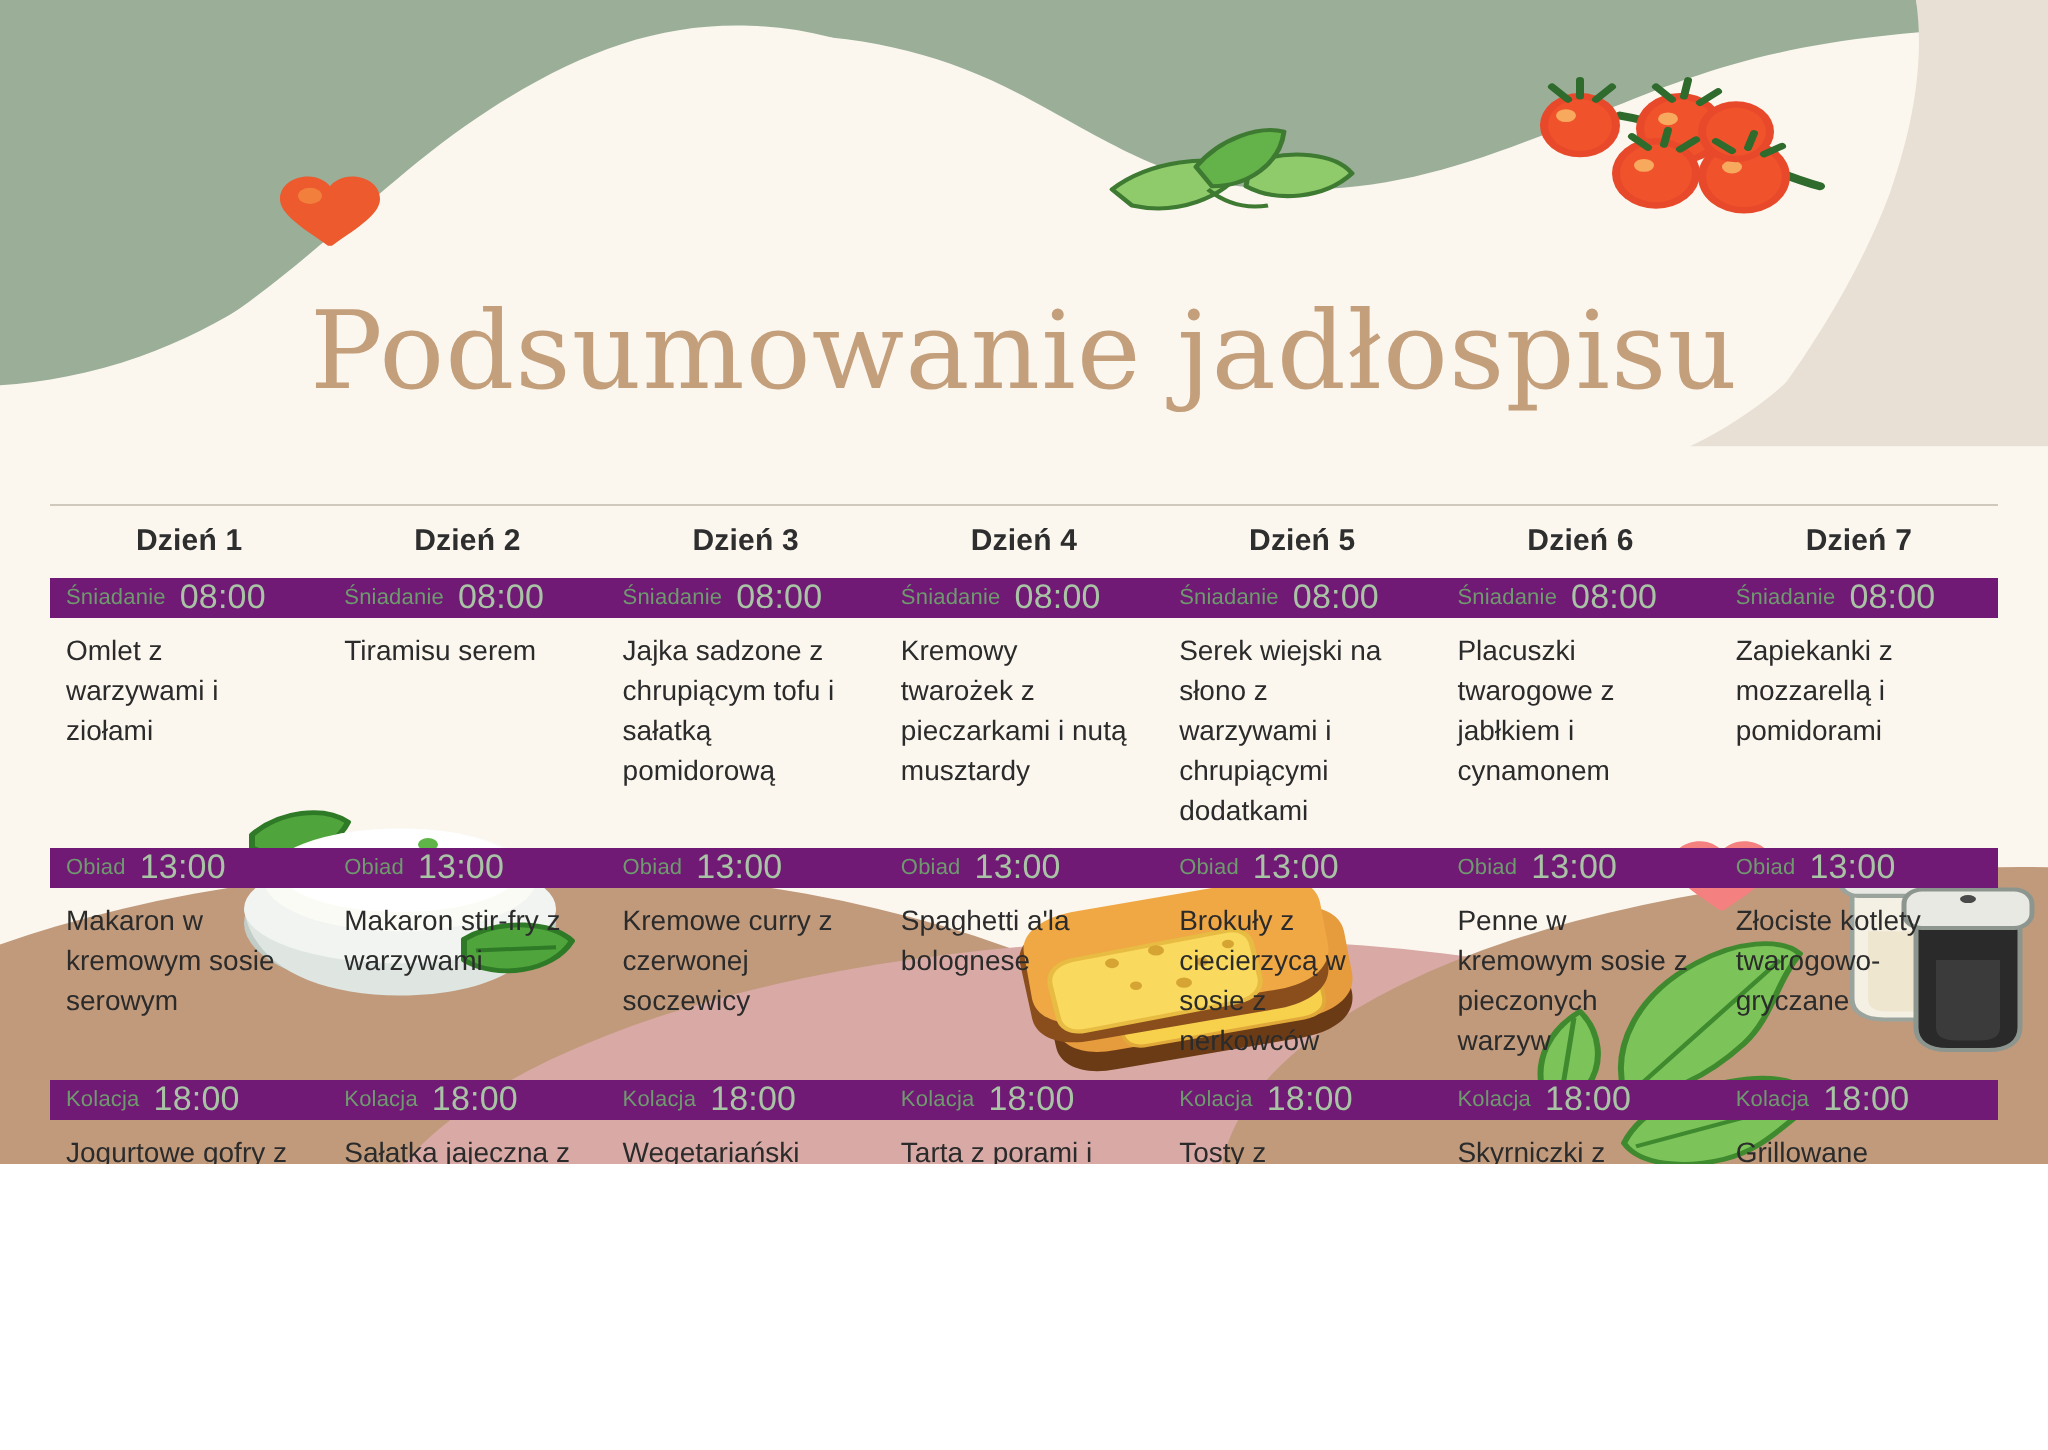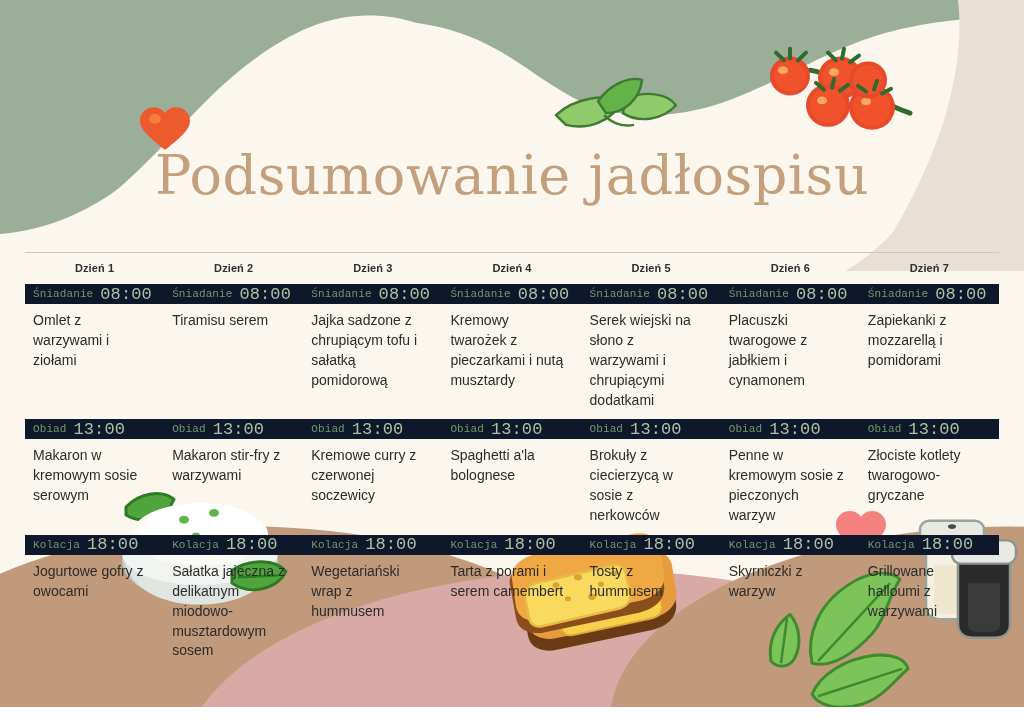--- a/index.html
+++ b/index.html
@@ -3,21 +3,21 @@
 <meta charset="utf-8">
 <style>
   * { box-sizing: border-box; margin: 0; padding: 0; }
   html, body {
     width: 1024px; height: 725px;
     overflow: hidden;
     font-family: "Liberation Sans", sans-serif;
   }
   .page {
     position: relative;
-    width: 1024px; height: 707px;
+    width: 1024px; height: 582px;
     background: #fbf7ef;
     overflow: hidden;
   }
 
   
   .bg { position: absolute; inset: 0; width: 100%; height: 100%; }
 
   
   .title-wrap {
     position: absolute;
@@ -46,39 +46,38 @@
     height: 1px;
     background: #cfc9bd;
     width: 100%;
   }
   table.plan {
     width: 100%;
     border-collapse: collapse;
     table-layout: fixed;
   }
   table.plan th.day {
-    font-size: 11px;
+    font-size: 15px;
     font-weight: 700;
     color: #2e2e2e;
     text-align: center;
     padding: 9px 4px 10px 4px;
     letter-spacing: 0.1px;
   }
   td.cell { vertical-align: top; padding: 0; }
 
   .meal-band {
-    background: #0f172a;
+    background: #701a75;
     padding: 4px 8px 4px 8px;
     height: 20px;
     display: flex;
     align-items: center;
     gap: 7px;
     white-space: nowrap;
     overflow: hidden;
-    font-family: Liberation Mono, monospace;
   }
   .meal-name {
     font-size: 11px;
     color: #6f9a6e;
     letter-spacing: 0.1px;
   }
   .meal-time {
     font-size: 17px;
     color: #a9c3a5;
     letter-spacing: 0.1px;

